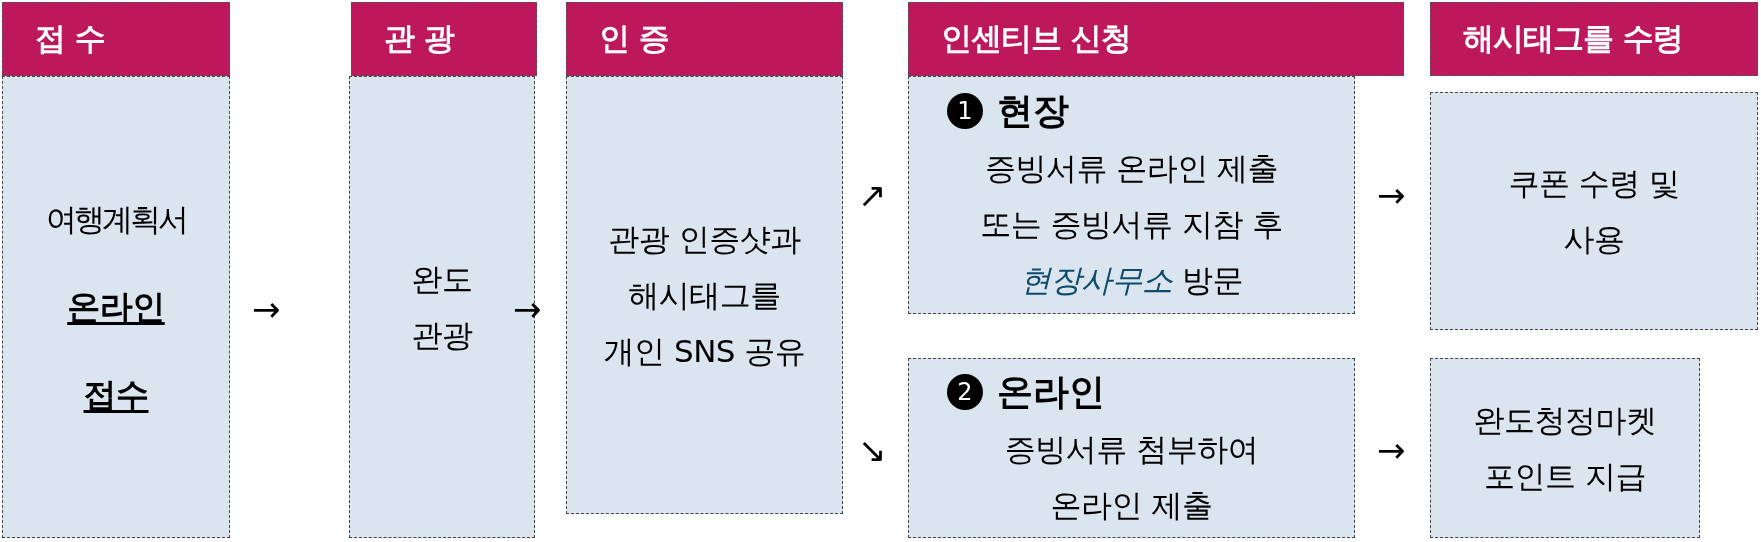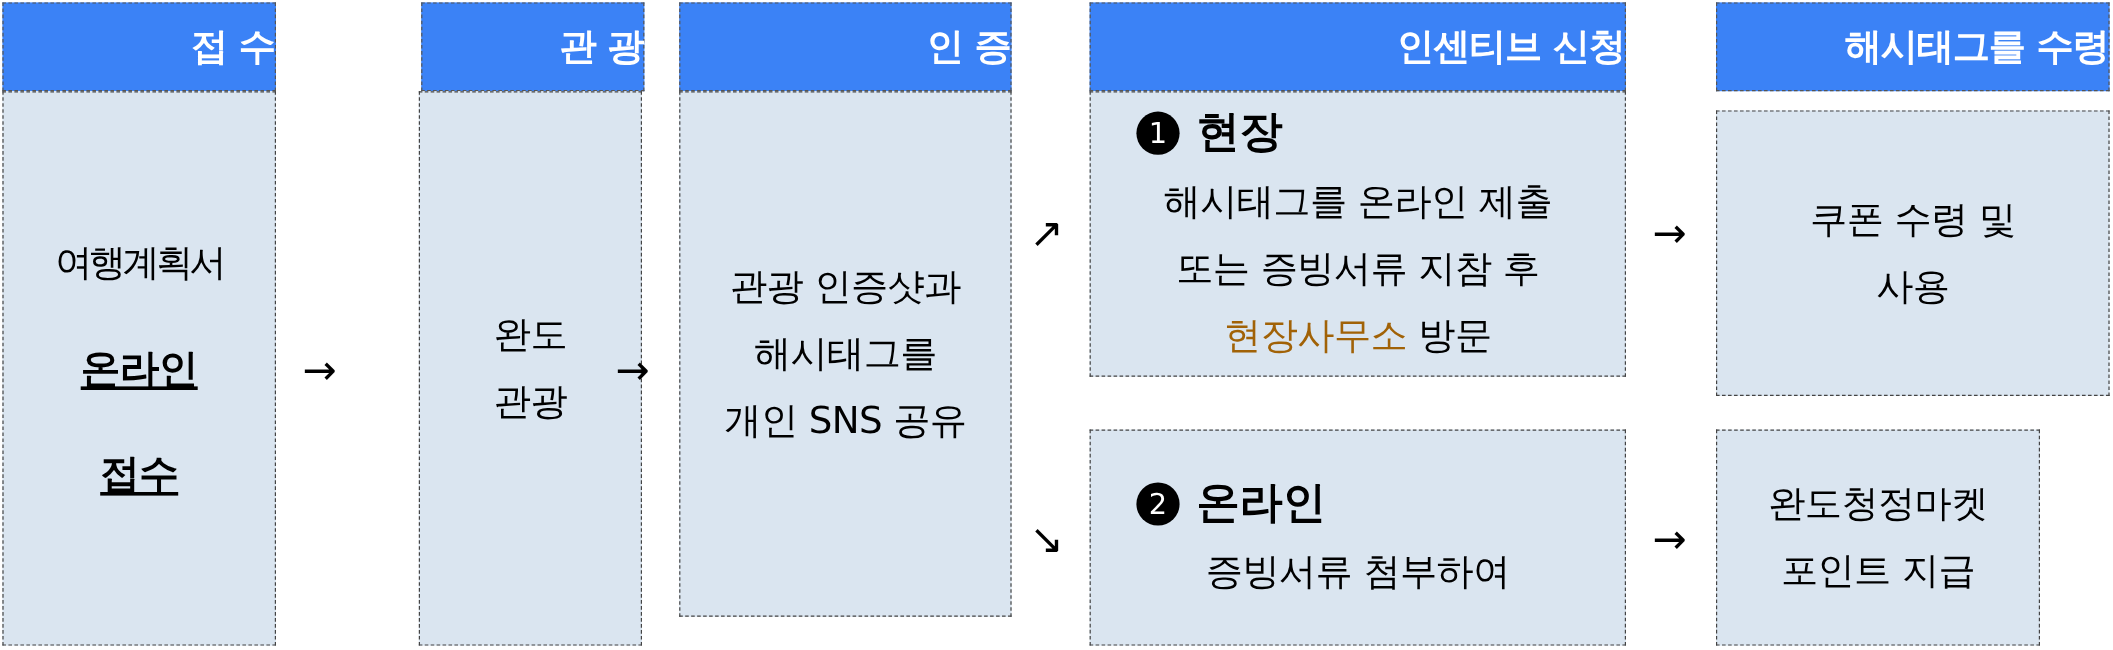--- a/index.html
+++ b/index.html
@@ -3,36 +3,36 @@
   <meta charset="utf-8">
   <style>
     html, body { margin: 0; padding: 0; background: #ffffff; }
     body {
       width: 1761px; height: 542px; position: relative; overflow: hidden;
       font-family: "DejaVu Sans", "Liberation Sans", sans-serif;
       color: #000000;
     }
     .col-header {
       position: absolute; top: 2px; height: 74px;
-      background: #3b82f6; color: #ffffff;
+      background: #be185d; color: #ffffff;
       border: 1.5px dashed #555;
       box-sizing: border-box;
-      display: flex; align-items: center; justify-content: flex-end;
-      font-weight: bold; font-size: 31px; letter-spacing: -1px;
+      display: flex; align-items: center; justify-content: flex-start;
+      font-weight: bold; font-size: 31px; letter-spacing: -1px; padding-left: 32px;
     }
     .box {
       position: absolute; background: #DAE5F0;
       border: 1.5px dashed #444; box-sizing: border-box;
       display: flex; flex-direction: column; align-items: center; justify-content: center;
       text-align: center;
     }
     .line { font-size: 31px; line-height: 56px; white-space: nowrap; letter-spacing: -0.5px; }
     .cond { letter-spacing: -3px; }
     .ul { text-decoration: underline; text-underline-offset: 4px; font-weight: bold; font-size: 33px; }
-    .blue { color: #a16207; }
+    .blue { color: #0c4a6e; font-style: italic; }
     .subhead {
       font-size: 36px; font-weight: bold; line-height: 58px;
       align-self: flex-start; margin-left: 38px; display: flex; align-items: center; gap: 14px;
     }
     .num {
       display: inline-flex; width: 36px; height: 36px; border-radius: 50%;
       background: #000; color: #fff; font-size: 24px; font-weight: normal;
       align-items: center; justify-content: center;
     }
     .arrow {
@@ -69,40 +69,41 @@
 </div>
 <div class="box" style="left:566px;top:76px;width:277px;height:438px;">
   <div class="line">관광 인증샷과</div>
   <div class="line">해시태그를</div>
   <div class="line">개인 SNS 공유</div>
 </div>
 
 <div class="arrow" style="left:858px;top:178px;">↗</div>
 <div class="arrow" style="left:858px;top:433px;">↘</div>
 
-<div class="col-header" style="left:908px;width:447px;">
+<div class="col-header" style="left:908px;width:496px;">
   <span>인센티브 신청</span>
 </div>
 <div class="box" style="left:908px;top:76px;width:447px;height:238px;">
   <div class="subhead">
     <span class="num">1</span>
     <span>현장</span>
   </div>
-  <div class="line">해시태그를 온라인 제출</div>
+  <div class="line">증빙서류 온라인 제출</div>
   <div class="line">또는 증빙서류 지참 후</div>
   <div class="line">
     <span class="blue">현장사무소</span><span> 방문</span>
   </div>
 </div>
 <div class="box" style="left:908px;top:358px;width:447px;height:180px;">
   <div class="subhead">
     <span class="num">2</span>
     <span>온라인</span>
   </div>
   <div class="line">증빙서류 첨부하여</div>
+  <div class="line">온라인 제출</div>
 </div>
 
 <div class="arrow" style="left:1377px;top:178px;">→</div>
 <div class="arrow" style="left:1377px;top:433px;">→</div>
 
 <div class="col-header" style="left:1430px;width:328px;">
   <span>해시태그를 수령</span>
 </div>
 <div class="box" style="left:1430px;top:76px;width:328px;height:238px;margin-top:16px;">
   <div class="line">쿠폰 수령 및</div>

